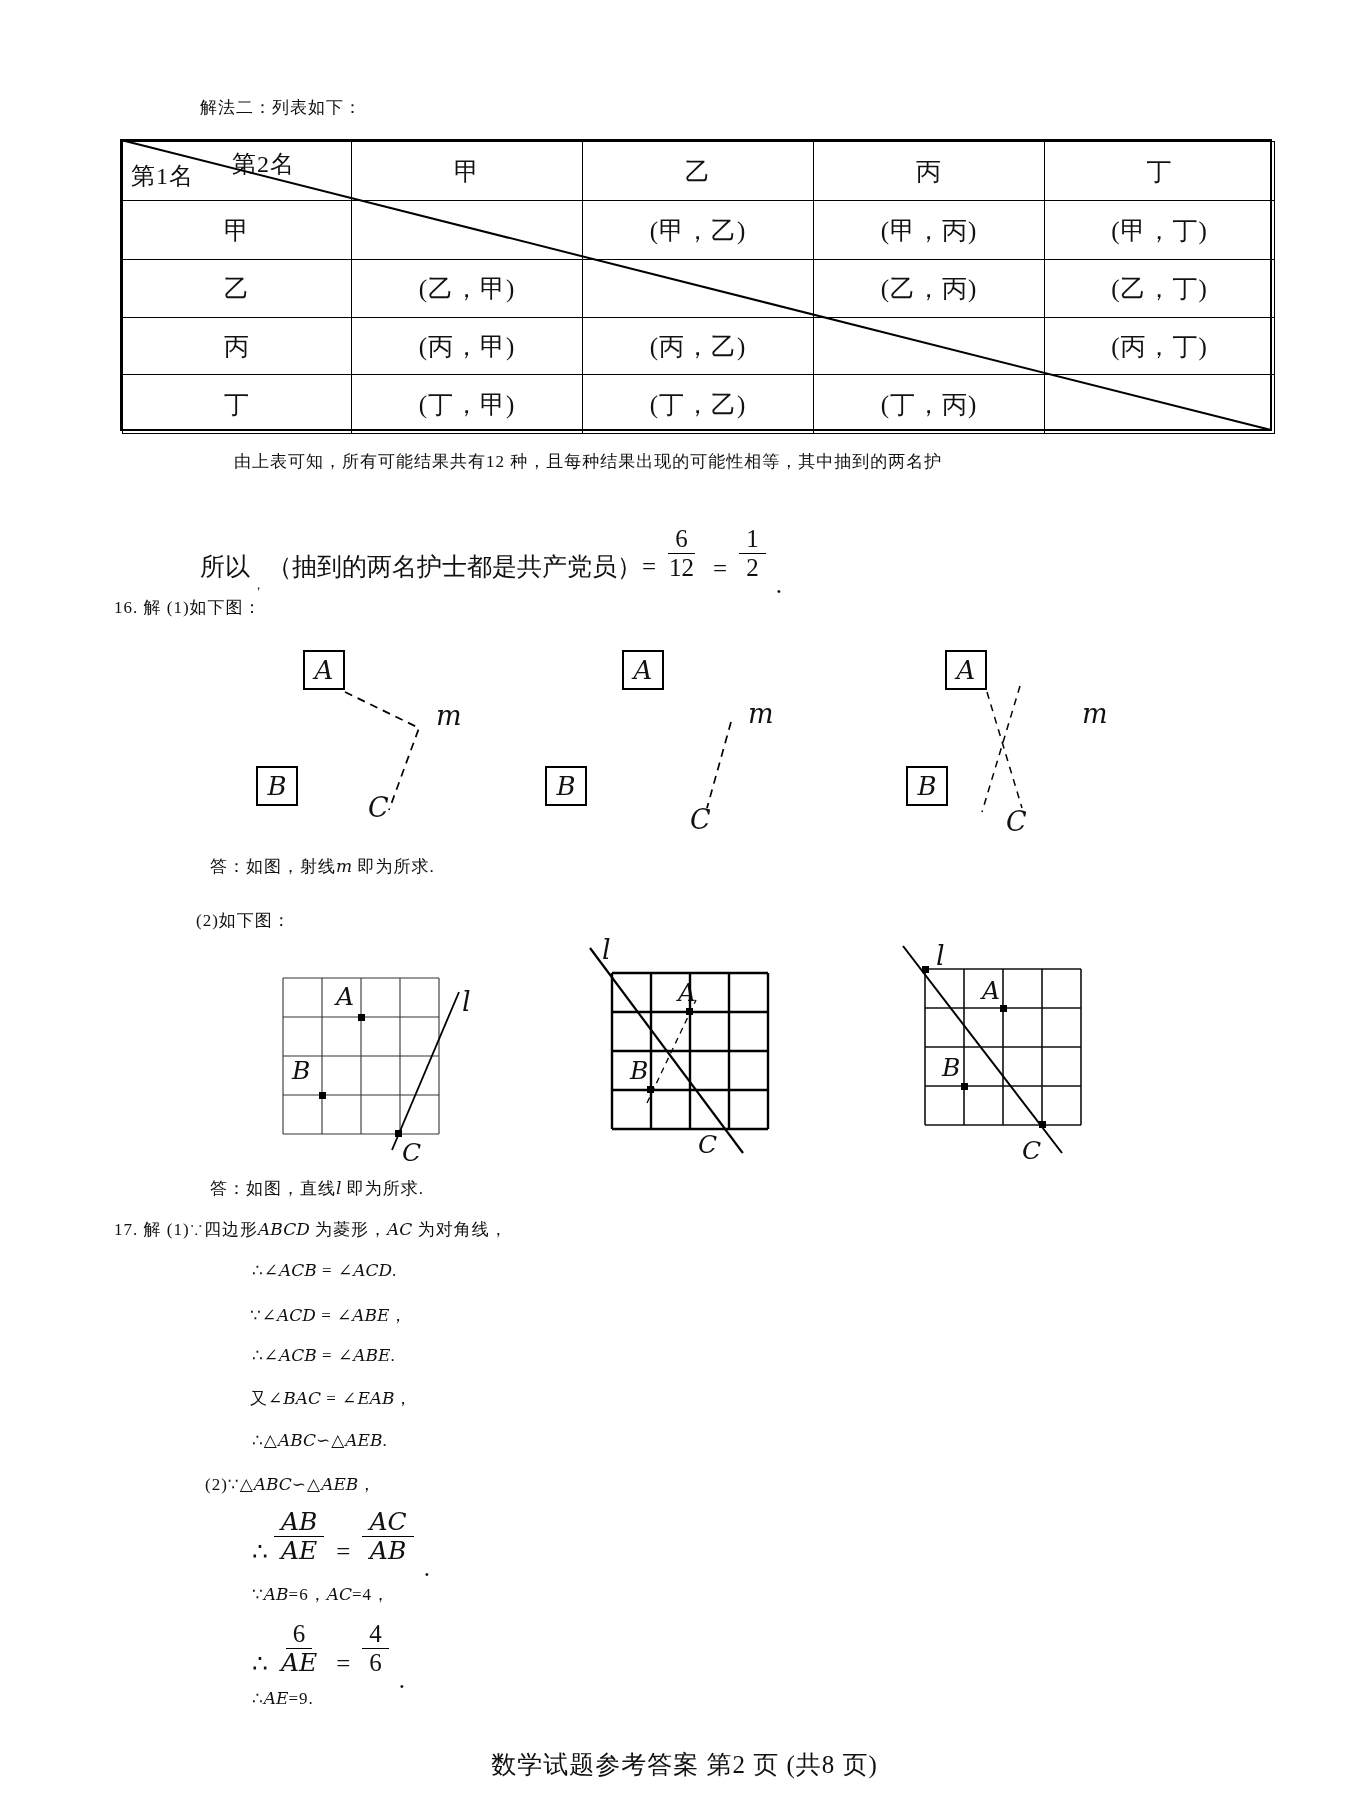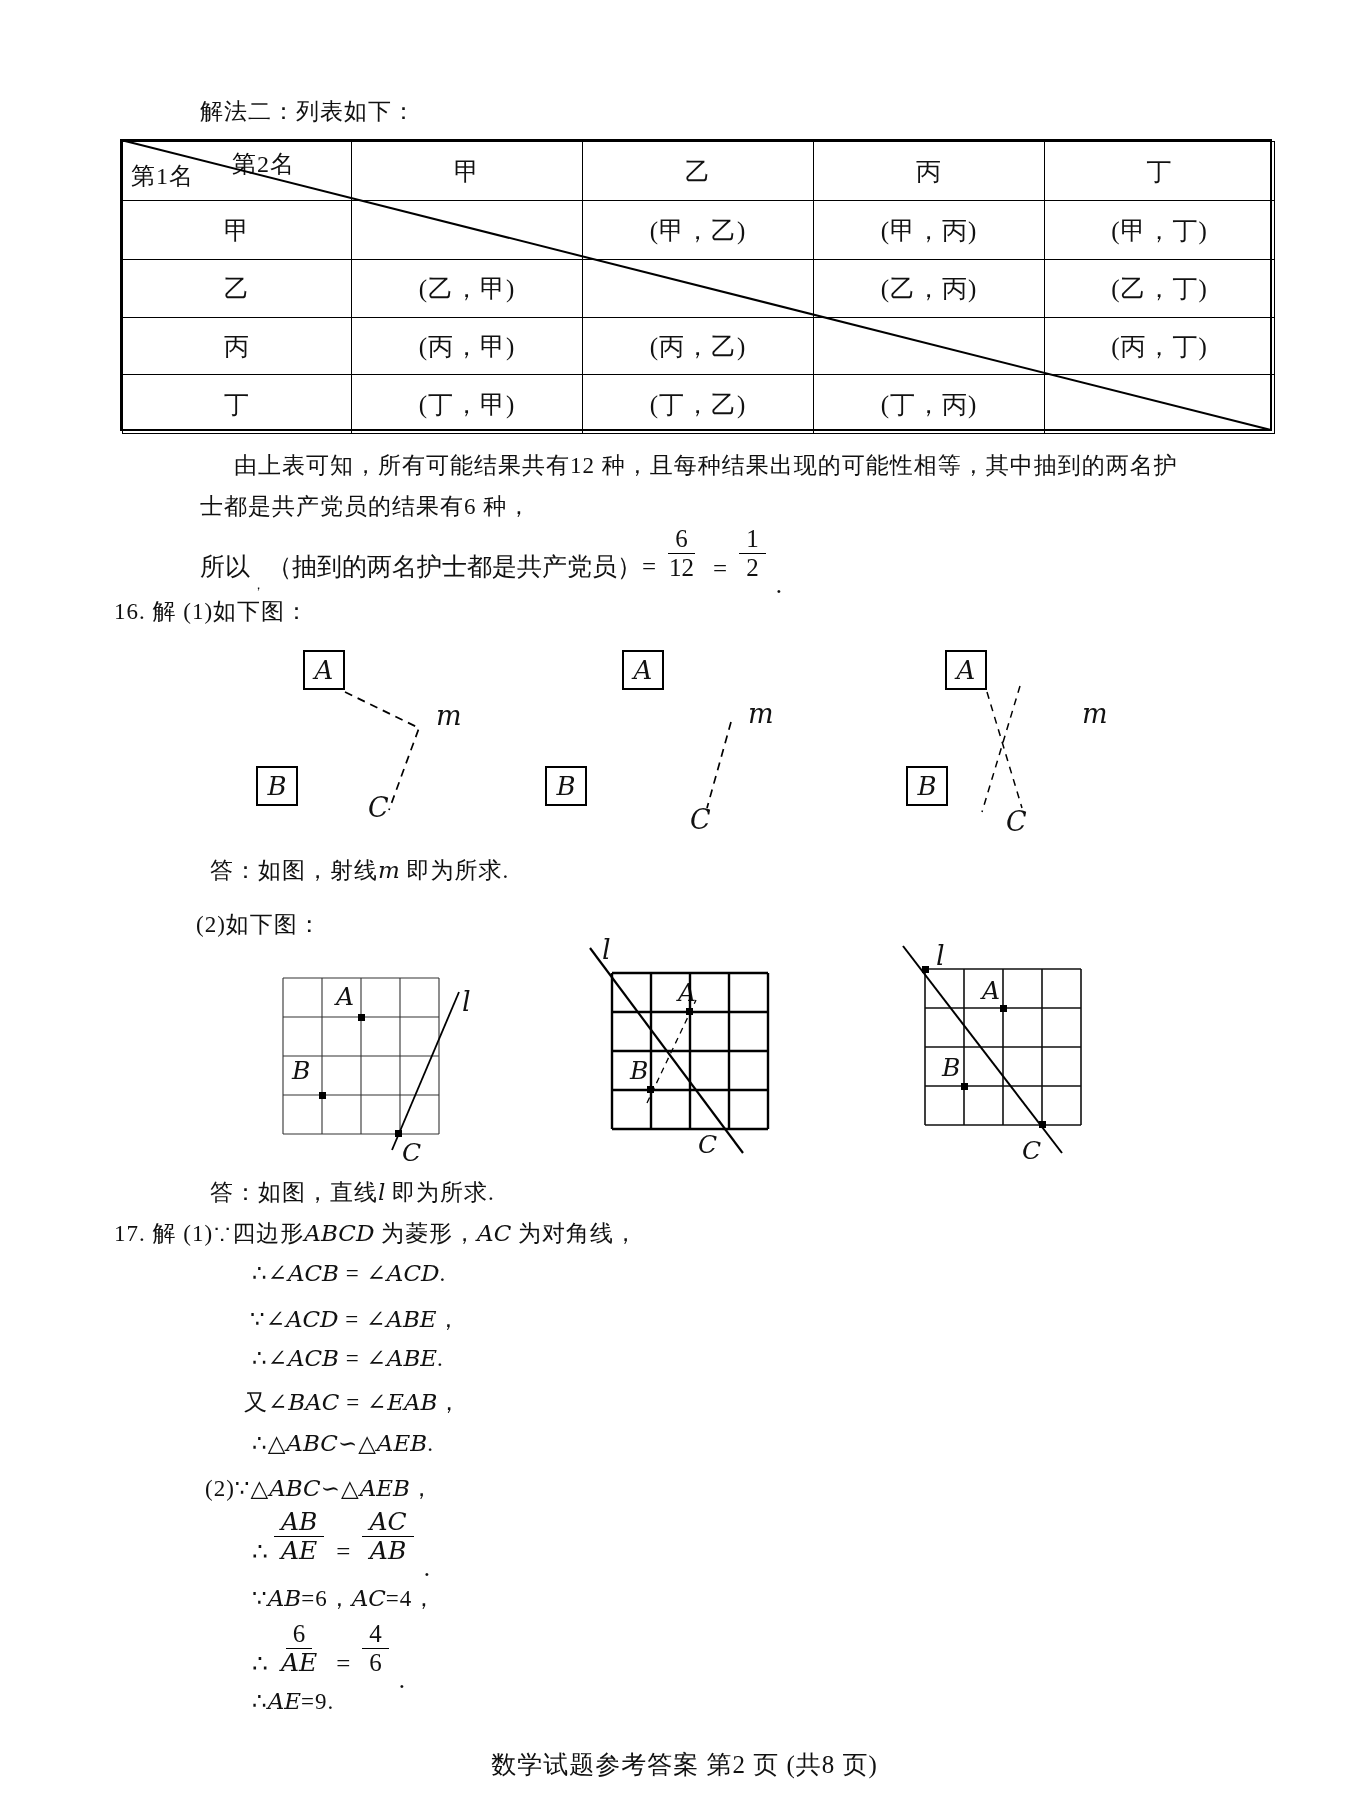--- a/index.html
+++ b/index.html
@@ -2,21 +2,21 @@
 <html><head>
 <meta charset="utf-8">
 <style>
   html,body{margin:0;padding:0;background:#e8e8e8;}
   .page{
     position:relative;width:1369px;height:1814px;background:#ffffff;
     font-family:"Liberation Serif","DejaVu Serif",serif;color:#111;
     overflow:hidden;margin:0 auto;
   }
   .abs{position:absolute;}
-  .txt{font-size:23px;letter-spacing:1px;white-space:nowrap;}
+  .txt{font-size:17px;letter-spacing:1px;white-space:nowrap;}
   .math i{font-family:"DejaVu Serif",serif;font-style:italic;letter-spacing:0;}
   
   .table-wrap{position:absolute;left:120px;top:139px;width:1152px;height:292px;border:2px solid #000;box-sizing:border-box;}
   .ptable{width:100%;height:100%;border-collapse:collapse;table-layout:fixed;}
   .ptable td{border:1px solid #000;text-align:center;vertical-align:middle;font-size:25px;letter-spacing:1px;padding:0;}
   .corner{position:relative;}
   .corner .c-top{position:absolute;top:6px;right:56px;font-size:24px;}
   .corner .c-bot{position:absolute;bottom:8px;left:8px;font-size:24px;}
   
   .fracline{position:absolute;display:flex;align-items:flex-end;font-size:25px;}
@@ -87,21 +87,20 @@
         <td>(丁，甲)</td>
         <td>(丁，乙)</td>
         <td>(丁，丙)</td>
         <td></td>
       </tr>
     </tbody>
       </table>
   </div>
 
   <div class="abs txt" style="left:200px;top:450px;margin-left:34px;">由上表可知，所有可能结果共有12 种，且每种结果出现的可能性相等，其中抽到的两名护</div>
-  <div class="abs txt" style="left:200px;top:491px;">士都是共产党员的结果有6 种，</div>
 
   <div class="fracline" style="left:200px;top:515px;height:68px;">
     <span>所以</span>
       <span class="submark">，</span>
       <span>（抽到的两名护士都是共产党员）=</span>
     <span class="frac">
       <span class="num">6</span>
       <span class="den">12</span>
     </span>
     <span class="eqsign">=</span>
@@ -157,21 +156,21 @@
   <div class="dlabel" style="left:942px;top:1053px;font-size:25px;">B</div>
   <div class="dlabel" style="left:1022px;top:1136px;font-size:25px;">C</div>
   <div class="dlabel" style="left:936px;top:940px;">l</div>
 
   <div class="abs txt math" style="left:210px;top:1177px;">答：如图，直线<i>l</i> 即为所求.</div>
 
   <div class="abs txt math" style="left:114px;top:1218px;">17. 解 (1)∵四边形<i>ABCD</i> 为菱形，<i>AC</i> 为对角线，</div>
   <div class="abs txt math" style="left:252px;top:1260px;">∴∠<i>ACB</i> = ∠<i>ACD</i>.</div>
   <div class="abs txt math" style="left:250px;top:1304px;">∵∠<i>ACD</i> = ∠<i>ABE</i>，</div>
   <div class="abs txt math" style="left:252px;top:1345px;">∴∠<i>ACB</i> = ∠<i>ABE</i>.</div>
-  <div class="abs txt math" style="left:244px;top:1387px;">又∠<i>BAC</i> = ∠<i>EAB</i>，</div>
+  <div class="abs txt math" style="left:250px;top:1387px;">又∠<i>BAC</i> = ∠<i>EAB</i>，</div>
   <div class="abs txt math" style="left:252px;top:1430px;">∴△<i>ABC</i>∽△<i>AEB</i>.</div>
   <div class="abs txt math" style="left:205px;top:1473px;">(2)∵△<i>ABC</i>∽△<i>AEB</i>，</div>
 
   <div class="fracline" style="left:252px;top:1500px;height:66px;">
     <span>∴</span>
     <span class="frac math">
       <span class="num math"><i>AB</i></span>
       <span class="den math"><i>AE</i></span>
     </span>
     <span class="eqsign">=</span>

